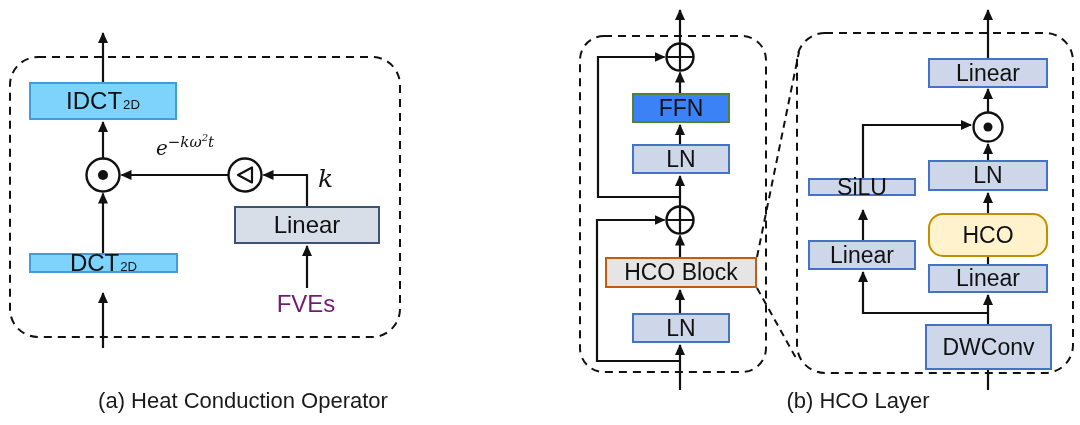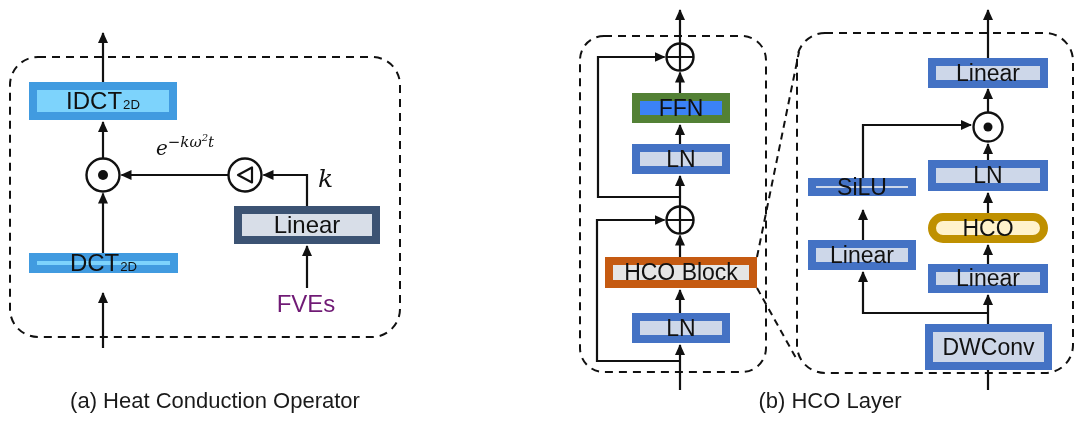--- a/index.html
+++ b/index.html
@@ -3,36 +3,36 @@
 <meta charset="utf-8">
 <style>
   html,body { margin:0; padding:0; background:#ffffff; }
   #canvas {
     position:relative; width:1080px; height:425px; background:#ffffff;
     font-family:"Liberation Sans", sans-serif; overflow:hidden;
   }
   svg.layer { position:absolute; left:0; top:0; width:1080px; height:425px; }
 
   .block {
-    position:absolute; box-sizing:border-box; border:8px solid #a16207;
+    position:absolute; box-sizing:border-box; border:2px solid #a16207;
     display:flex; align-items:center; justify-content:center;
     font-size:23px; line-height:1; color:#111; white-space:nowrap;
   }
   .blk-a { font-size:24px; }
   .blue-light { background:#7dd3fc; border-color:#419BE0; }
   .grayblue   { background:#D8DEE8; border-color:#3C5373; }
   .blue       { background:#CDD7E9; border-color:#4472C4; }
   .green      { background:#3b82f6; border-color:#538135; }
   .orange     { background:#e5e5e5; border-color:#C55A11; }
   .yellow     { background:#FFF2CC; border-color:#BF9000; }
 
   .block sub { font-size:0.55em; line-height:0; position:relative; bottom:-0.28em; margin-left:1px; }
 
   .caption {
-    position:absolute; font-size:22px; color:#1a1a1a; text-align:center; line-height:1.2;
+    position:absolute; font-size:22px; color:#1a1a1a; text-align:center; line-height:1.2;padding-left:28px;
   }
   .math { font-family:"DejaVu Serif", serif; font-style:italic; color:#111; }
   .formula { position:absolute; left:130px; top:132px; width:110px; text-align:center; font-size:20px; }
   .formula sup { font-size:15px; }
   .formula sup sup { font-size:10px; }
   .k-label { position:absolute; left:318px; top:164px; font-size:25px; }
   .fves { position:absolute; left:246px; top:290px; width:120px; text-align:center;
           font-size:24px; color:#701a75; }
 </style>
 </head>
@@ -154,21 +154,21 @@
   </div>
 
   <div class="block blue" style="left:928px; top:58px; width:120px; height:30px;">
     <span>Linear</span>
   </div>
 
   <div class="block blue" style="left:928px; top:160px; width:120px; height:31px;">
     <span>LN</span>
   </div>
 
-  <div class="block yellow" style="left:928px; top:213px; width:120px; height:30px;border-radius:15px;">
+  <div class="block yellow" style="left:928px; top:213px; width:120px; height:44px;border-radius:15px;">
     <span>HCO</span>
   </div>
 
   <div class="block blue" style="left:928px; top:264px; width:120px; height:29px;">
     <span>Linear</span>
   </div>
 
   <div class="block blue" style="left:925px; top:324px; width:127px; height:46px;">
     <span>DWConv</span>
   </div>

